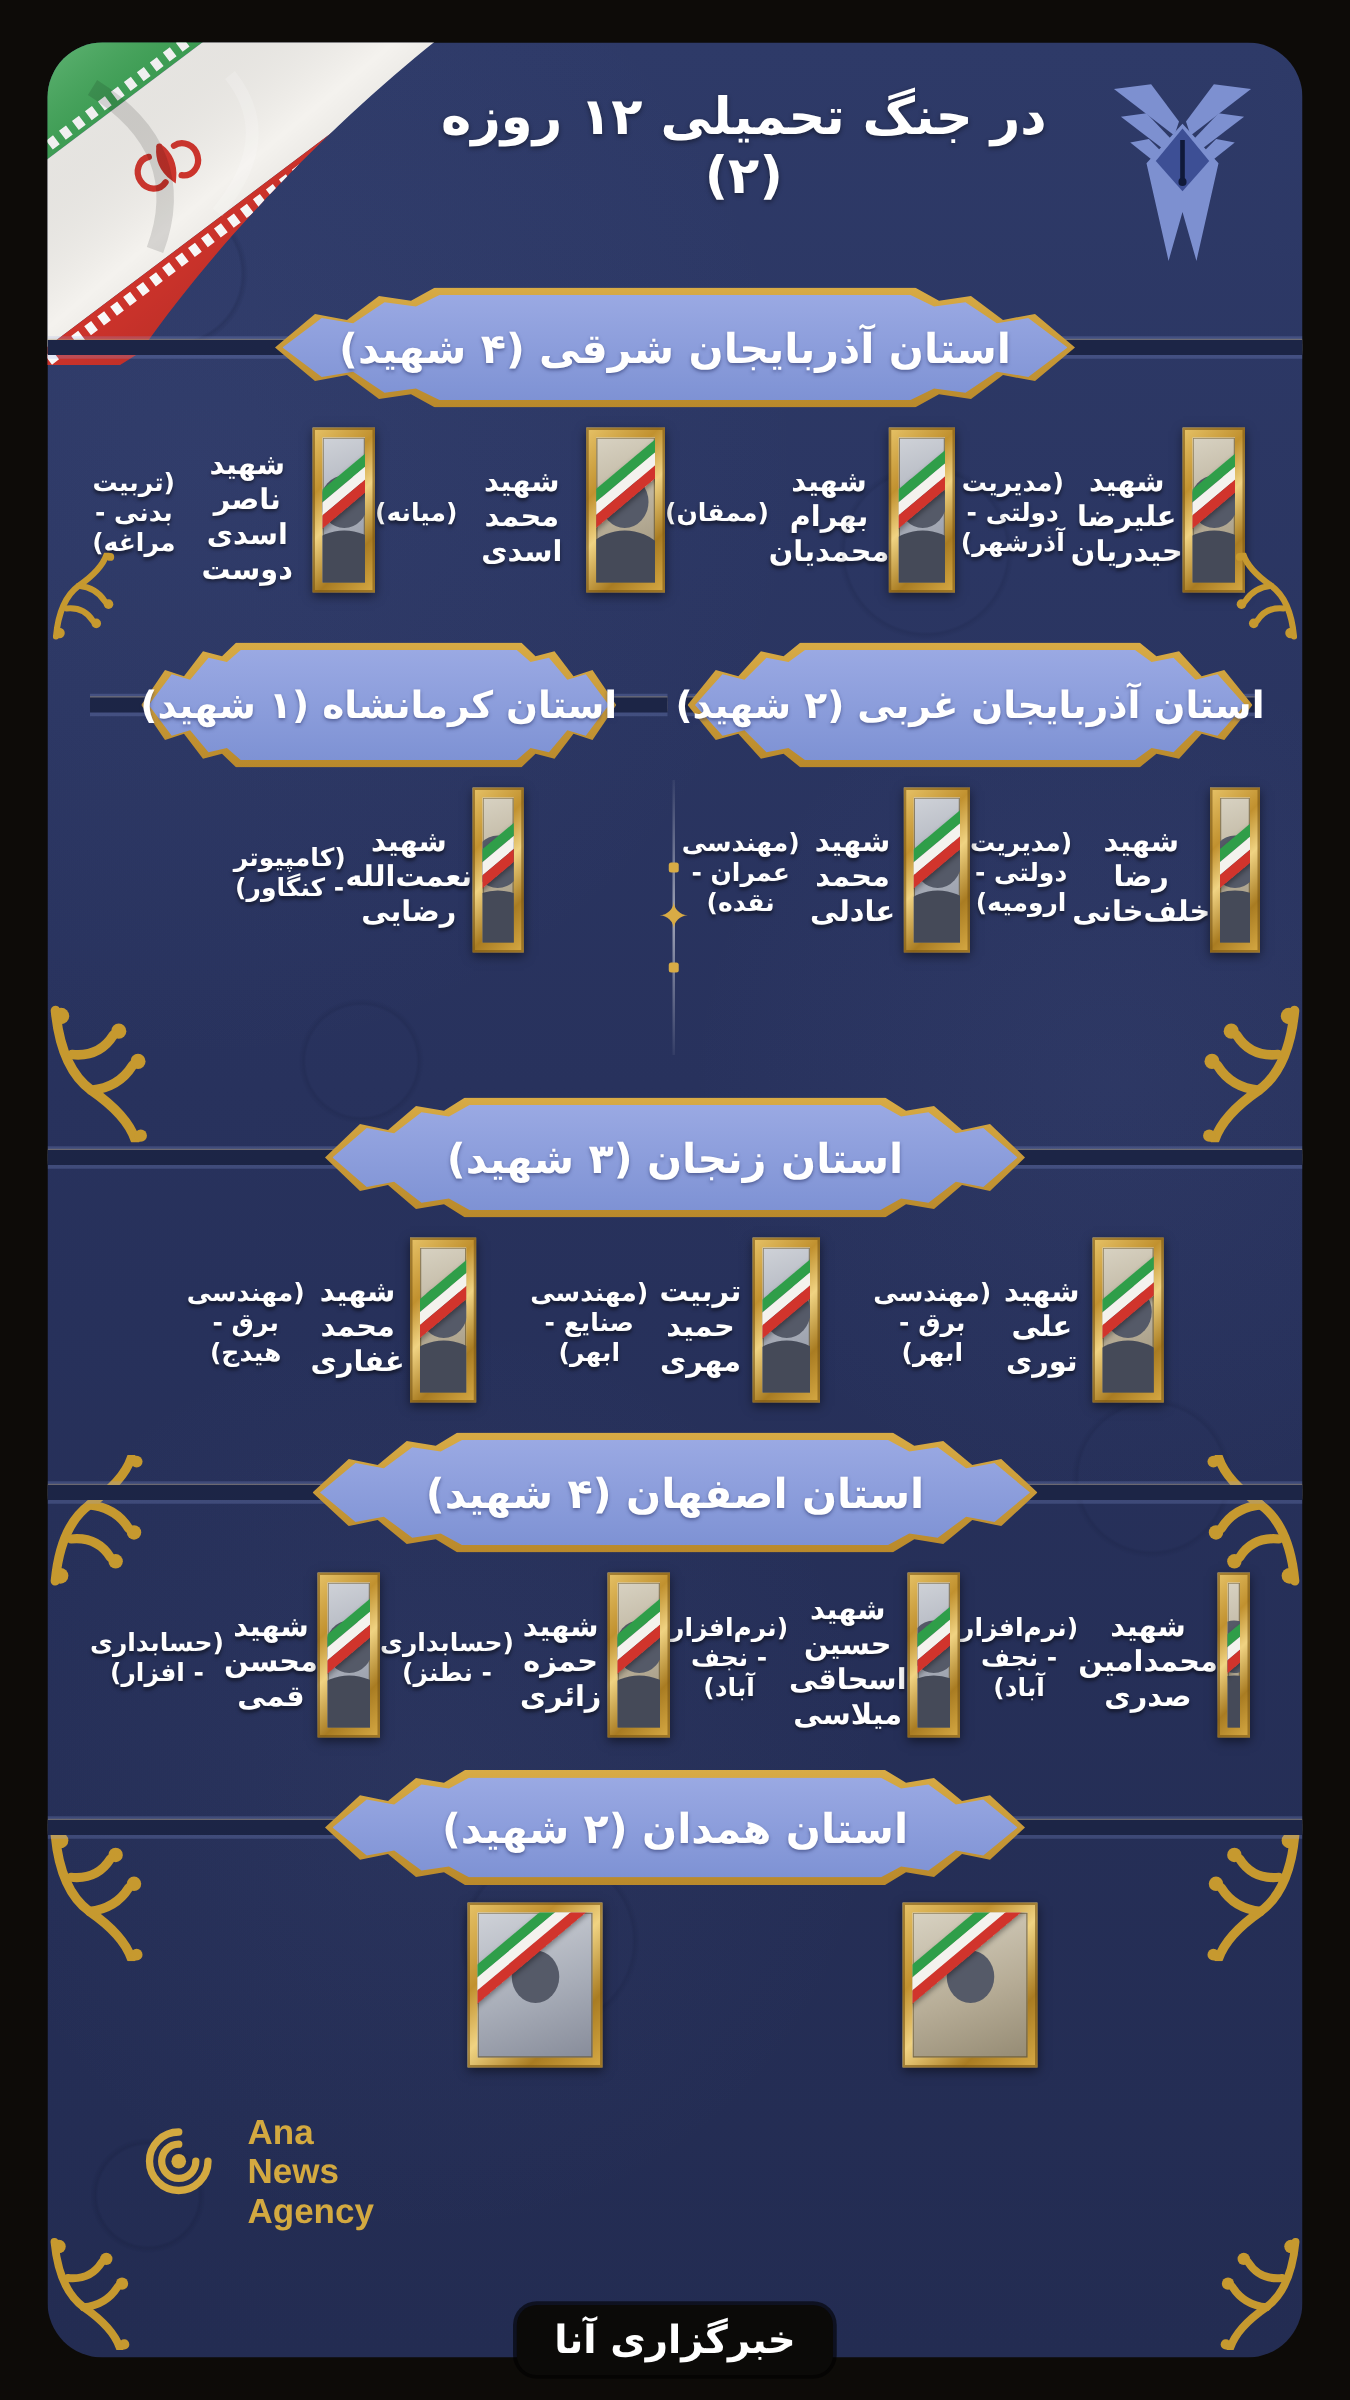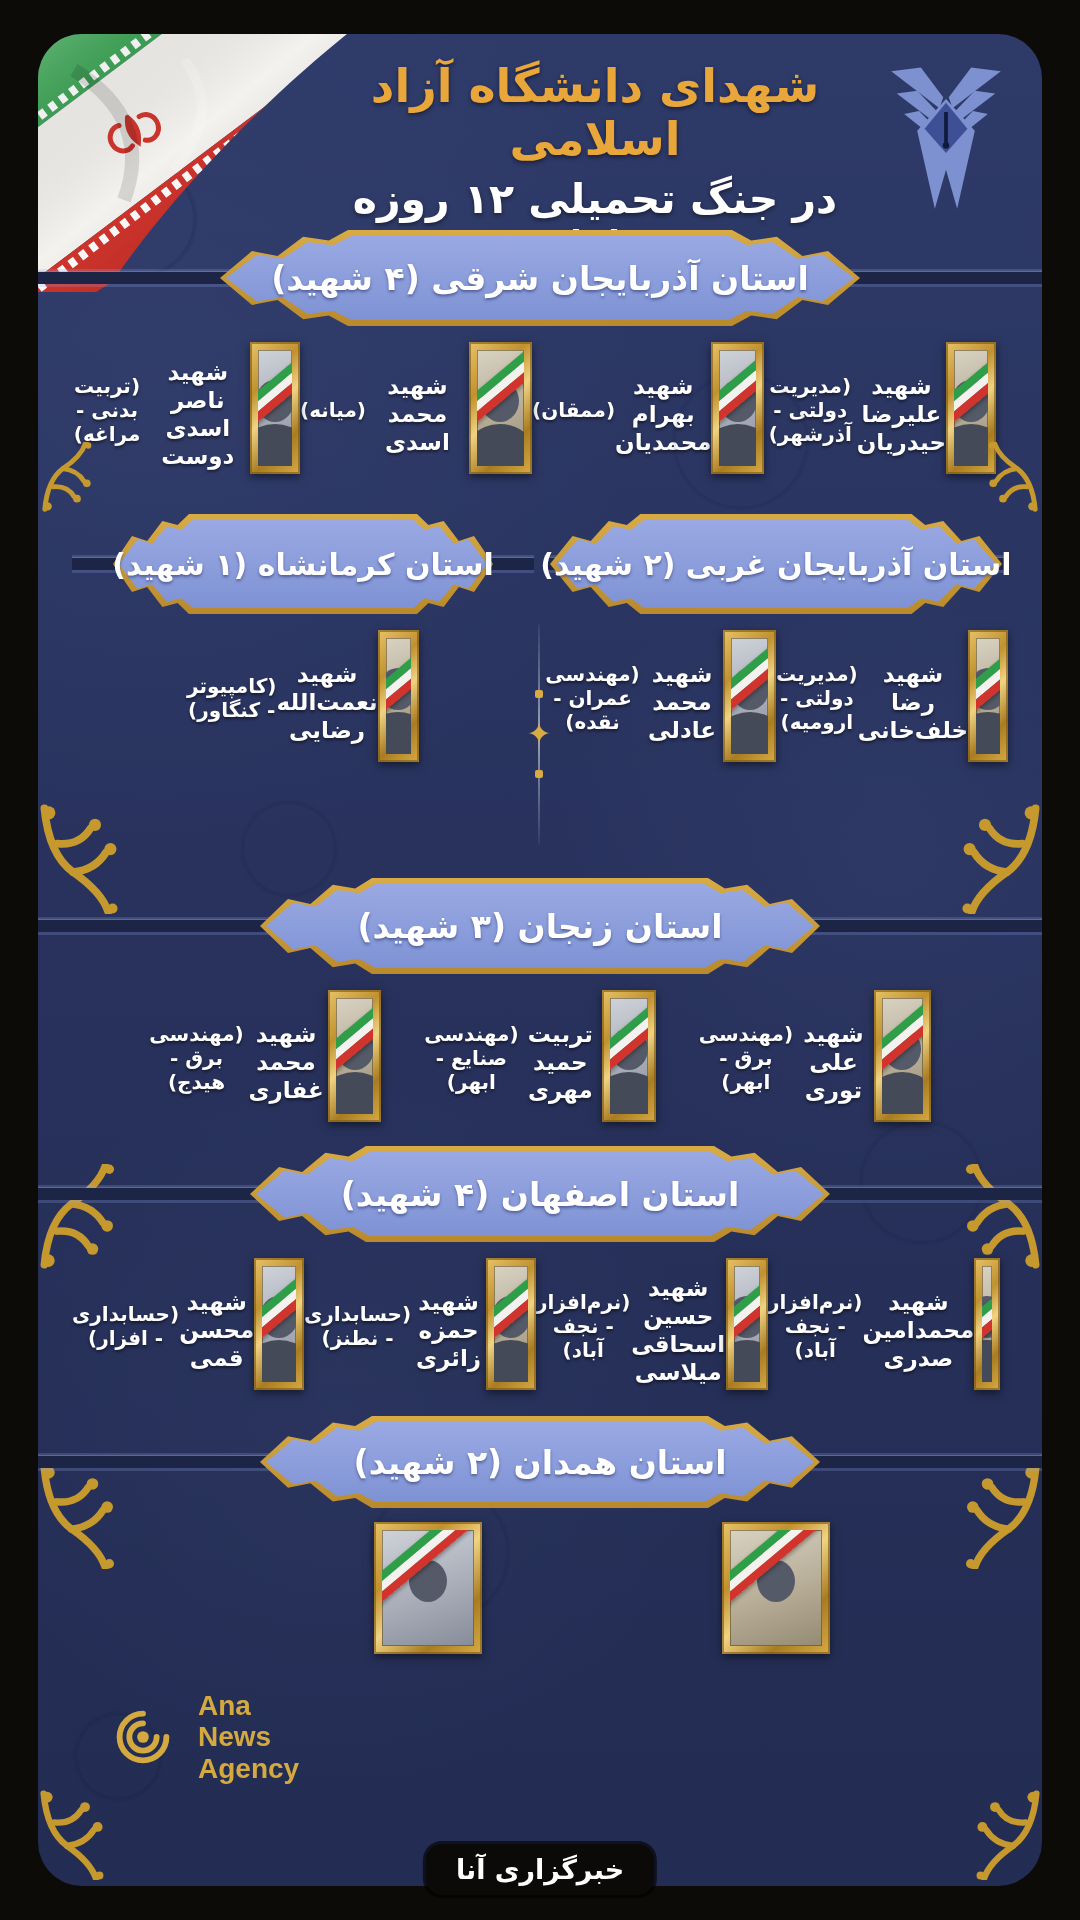--- a/index.html
+++ b/index.html
@@ -122,27 +122,27 @@
   .sec5 .cards{justify-content:center;gap:116px;margin-top:14px;}
 
   
   .orn{position:absolute;z-index:1;pointer-events:none;}
   .orn svg{display:block;}
   .orn.right{transform:scaleX(-1);}
   .orn.flipY{transform:scaleY(-1);}
   .orn.right.flipY{transform:scale(-1,-1);}
 
   
-  .ana{position:absolute;left:66px;top:1656px;display:flex;align-items:center;gap:16px;z-index:3;}
+  .ana{position:absolute;left:66px;top:1656px;display:flex;gap:16px;z-index:3;}
   .ana-text{color:#d3a940;font-weight:bold;font-size:28px;line-height:1.12;font-family:"Liberation Sans",sans-serif;}
 
   
   .badge{
     position:absolute;left:50%;top:1844px;transform:translateX(-50%);z-index:6;
-    background:#0b0a08;color:#fff;font-weight:bold;font-size:27px;direction:rtl;
+    background:#0b0a08;color:#fff;font-weight:bold;font-size:31px;direction:rtl;
     padding:10px 30px;border-radius:16px;box-shadow:0 0 0 3px rgba(0,0,0,.6);
   }
 </style>
 </head>
 <body>
 
 <svg width="0" height="0" style="position:absolute">
   <symbol id="flourish" viewBox="0 0 100 100">
     <g fill="none" stroke="#c6992f" stroke-width="7" stroke-linecap="round">
       <path d="M4,96 Q8,54 30,38 Q56,20 62,2"></path>
@@ -185,21 +185,20 @@
             <path d="M7,12 a12,13 0 1 0 4,-24"></path>
           </g>
           <path d="M0,0 H318 C252,52 150,148 78,252 L62,262 H0 Z" fill="url(#satin)"></path>
           <path d="M40,40 Q120,90 90,170" stroke="#000" stroke-opacity=".12" stroke-width="14" fill="none"></path>
           <path d="M150,30 Q190,80 140,140" stroke="#fff" stroke-opacity=".18" stroke-width="10" fill="none"></path>
         </g>
       </svg>
     </div>
 
     <div class="titles">
-      <div class="t1">شهدای دانشگاه آزاد اسلامی</div>
       <div class="t2">در جنگ تحمیلی ۱۲ روزه (۲)</div>
     </div>
 
     <div class="azad-logo">
       <svg width="140" height="158" viewBox="0 0 150 170">
         <g fill="#7d90d0">
           <path d="M68,52 L16,12 L48,8 L72,40 Z"></path>
           <path d="M64,68 L22,36 L44,33 L68,58 Z"></path>
           <path d="M60,82 L30,58 L46,55 L63,72 Z"></path>
           <g transform="scale(-1,1) translate(-150,0)">

